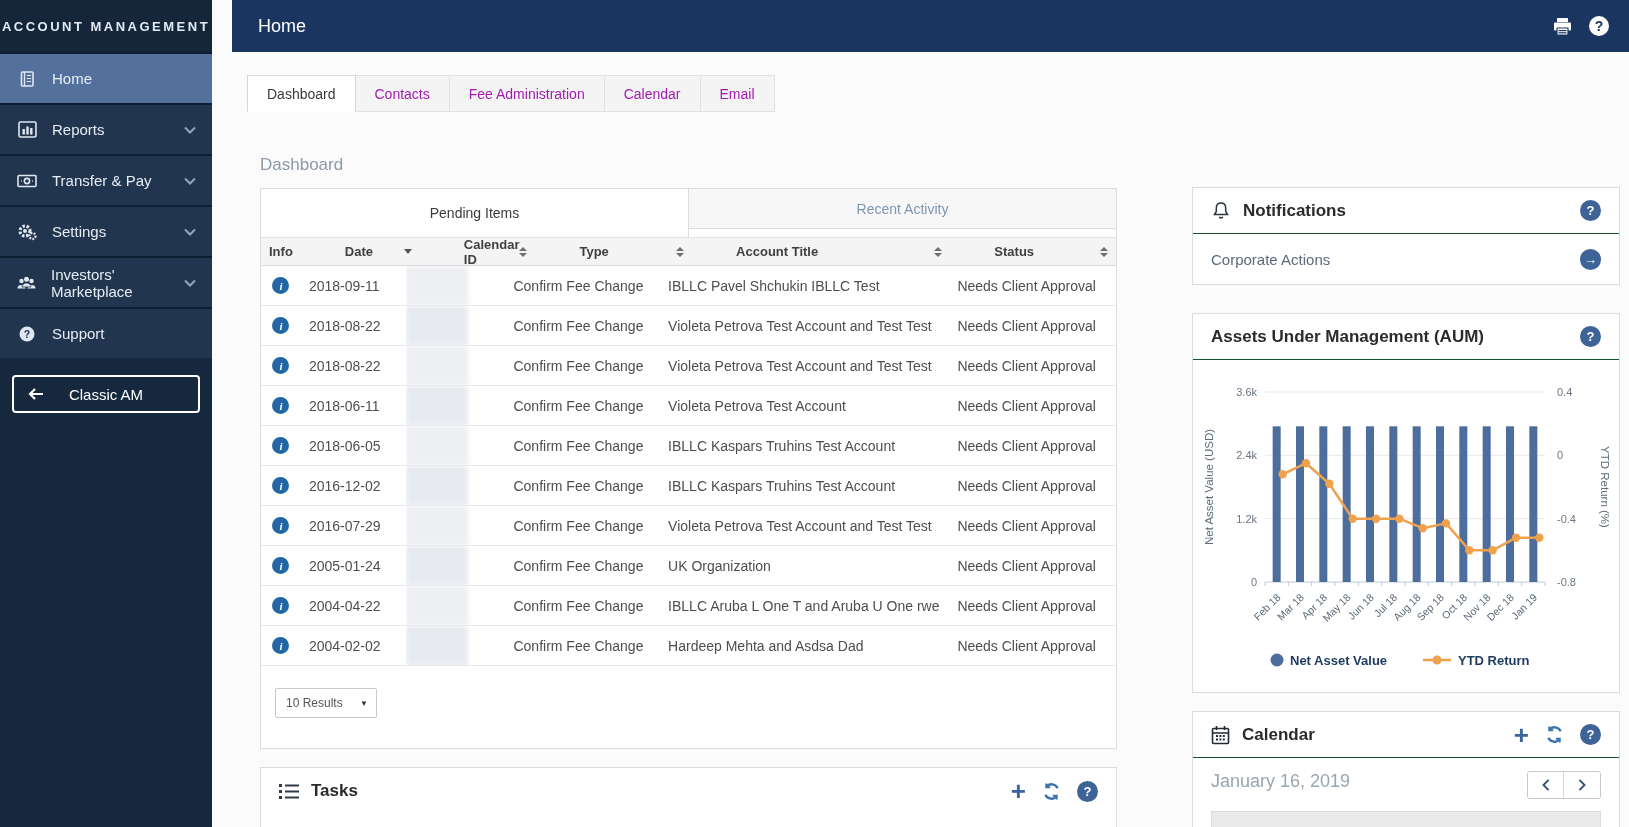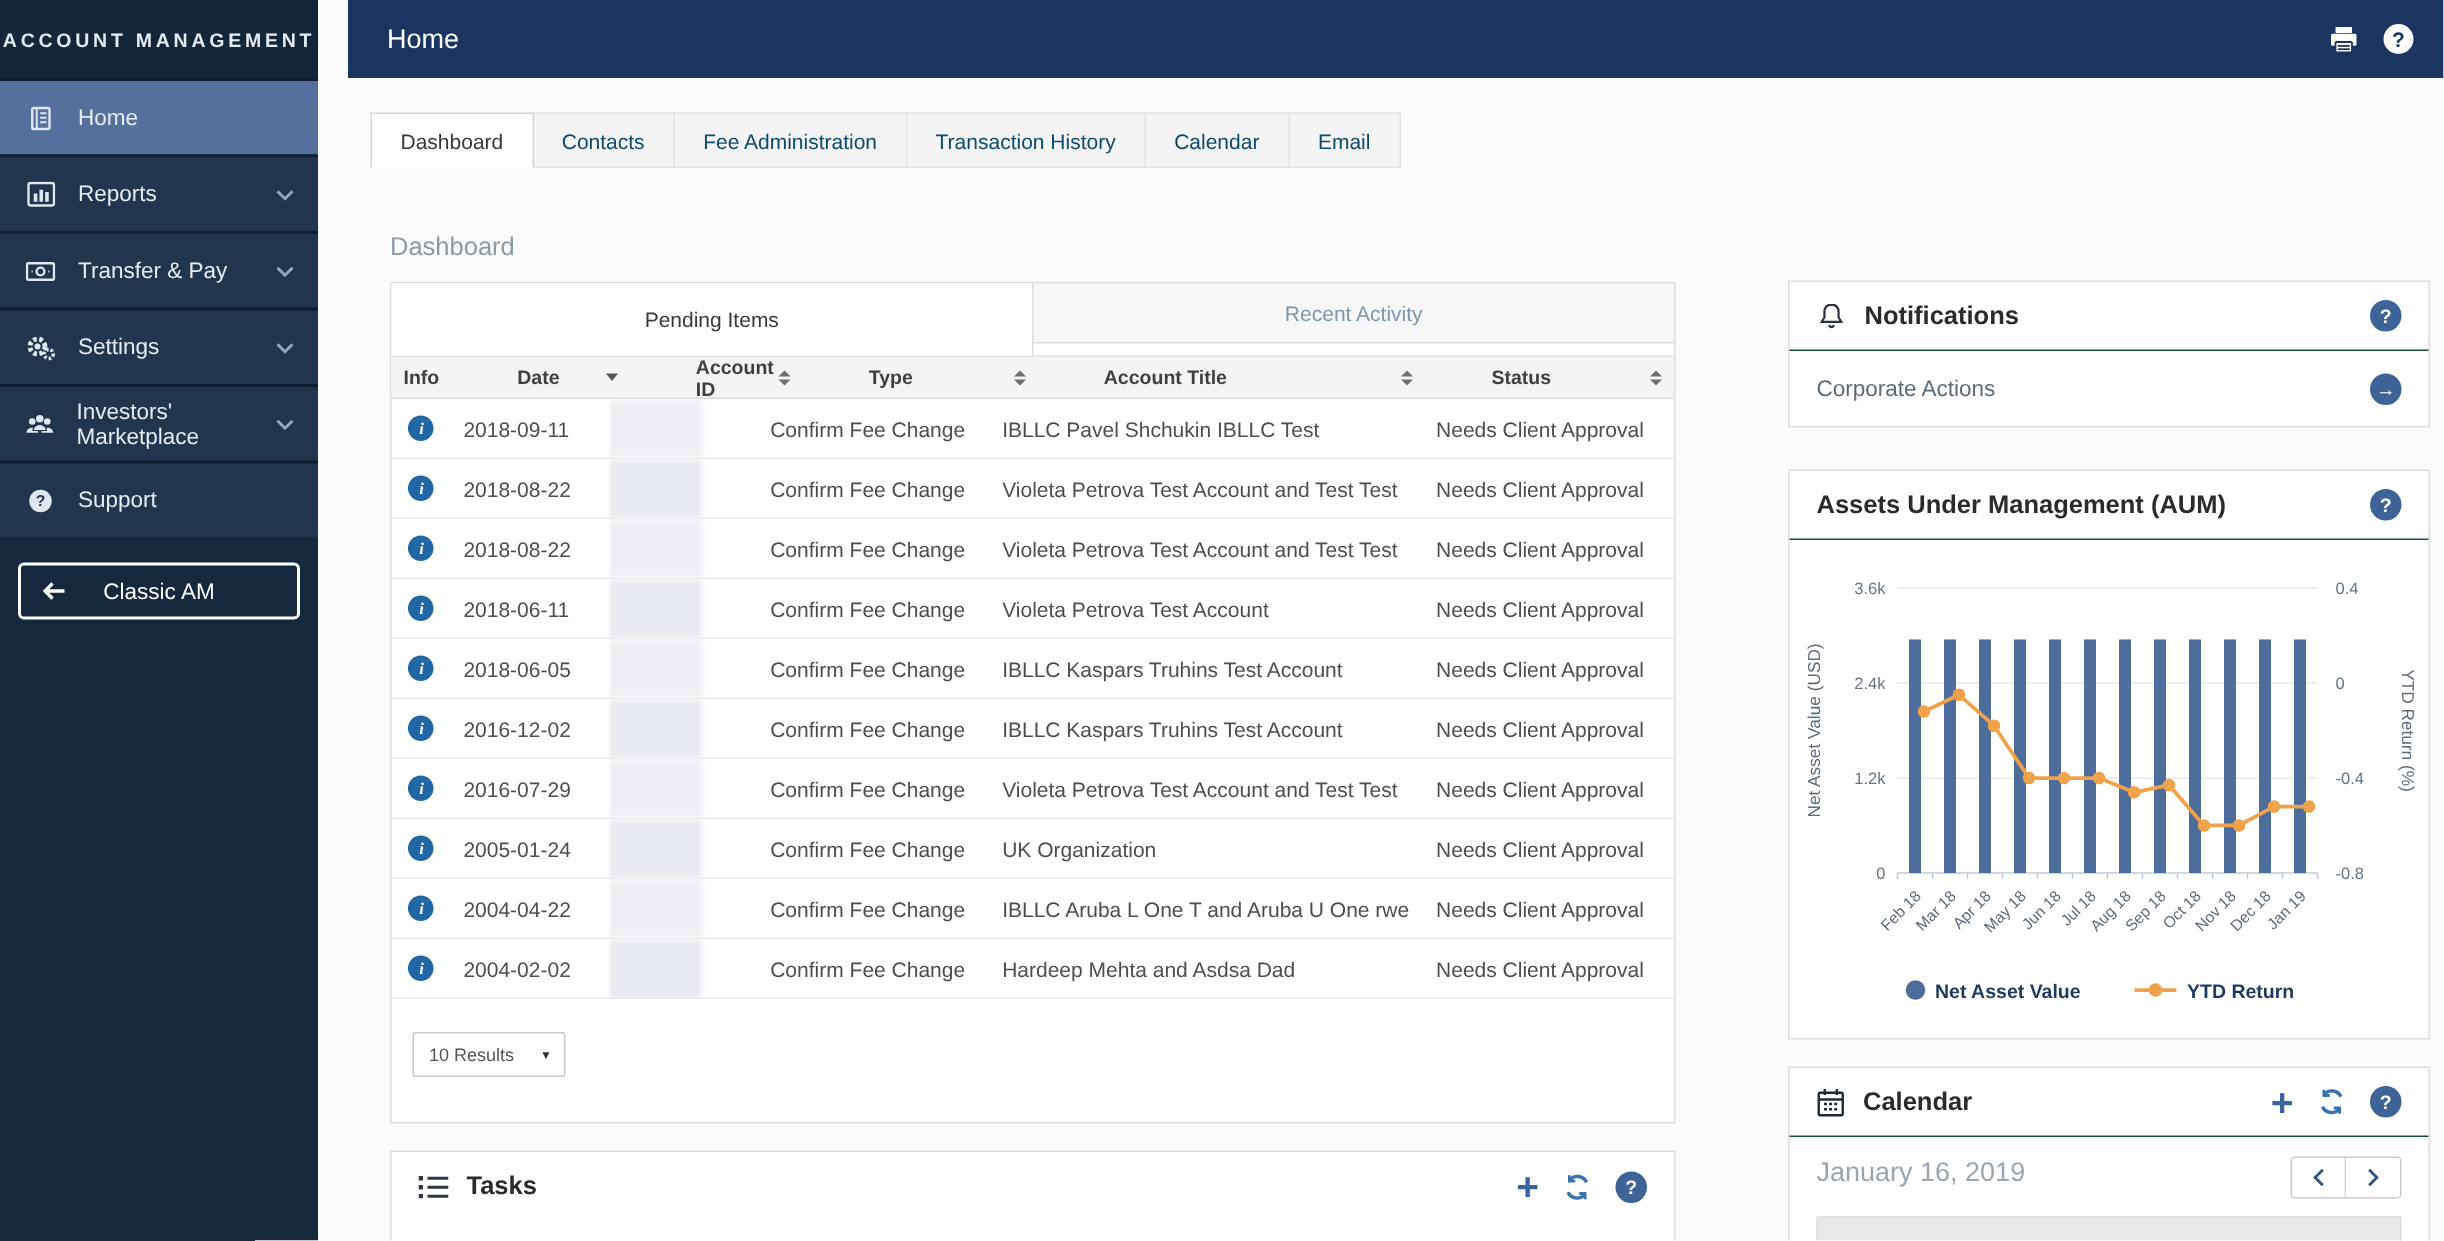--- a/index.html
+++ b/index.html
@@ -26,21 +26,21 @@
   .topbar-icons { margin-left:auto; display:flex; align-items:center; gap:16px; }
   .tb-icon { display:flex; align-items:center; justify-content:center; cursor:pointer; }
   .tb-help { width:20px; height:20px; border-radius:50%; background:#fff; color:#1a3560;
     font-weight:bold; font-size:14px; display:flex; align-items:center; justify-content:center; }
 
   
   .content { position:absolute; left:232px; top:52px; right:0; height:775px; background:#fbfbfb; overflow:hidden; }
 
   .tabs { position:absolute; left:15px; top:23px; display:flex; }
   .tab { height:37px; padding:0 19px; display:flex; align-items:center; font-size:14px;
-    background:#f4f4f4; color:#0c4a6e; border:1px solid #e2e2e2; border-left:none; cursor:pointer; white-space:nowrap; }
+    background:#f4f4f4; color:#a21caf; border:1px solid #e2e2e2; border-left:none; cursor:pointer; white-space:nowrap; }
   .tab:first-child { border-left:1px solid #d8d8d8; }
   .tab.active { background:#fff; color:#383838; border:1px solid #d6d6d6; border-bottom:1px solid #ffffff; }
 
   .left-col { position:absolute; left:28px; top:103px; width:857px; }
   .section-heading { font-size:17px; color:#8d99a8; margin-bottom:13px; }
 
   .panel { background:#fff; border:1px solid #dcdcdc; }
 
   
   .subtabs { display:flex; height:40px; position:relative; }
@@ -222,21 +222,20 @@
     <span class="tb-help">?</span>
   </div>
 </div>
 
 <div class="content">
 
   <div class="tabs" id="tabs-row">
       <div class="tab active">Dashboard</div>
       <div class="tab">Contacts</div>
       <div class="tab">Fee Administration</div>
-      <div class="tab">Transaction History</div>
       <div class="tab">Calendar</div>
       <div class="tab">Email</div>
     </div>
 
   <div class="left-col">
     <div class="section-heading">Dashboard</div>
 
     <div class="panel">
       <div class="subtabs" id="subtabs-row">
           <div class="subtab active">Pending Items</div>
@@ -245,21 +244,21 @@
       <div class="table-wrap">
         <div class="thead" id="table-head">
             <div class="th" style="width: 40px;">
               <span>Info</span>
             </div>
             <div class="th" style="width: 105px;">
               <span>Date</span>
               <span class="sort-desc"></span>
             </div>
             <div class="th" style="width: 100px;">
-              <span>Account ID</span>
+              <span>Calendar ID</span>
               <span class="sort-both">
                 <i class="up"></i>
                 <i class="dn"></i>
               </span>
             </div>
             <div class="th" style="width: 155px;">
               <span>Type</span>
               <span class="sort-both">
                 <i class="up"></i>
                 <i class="dn"></i>

